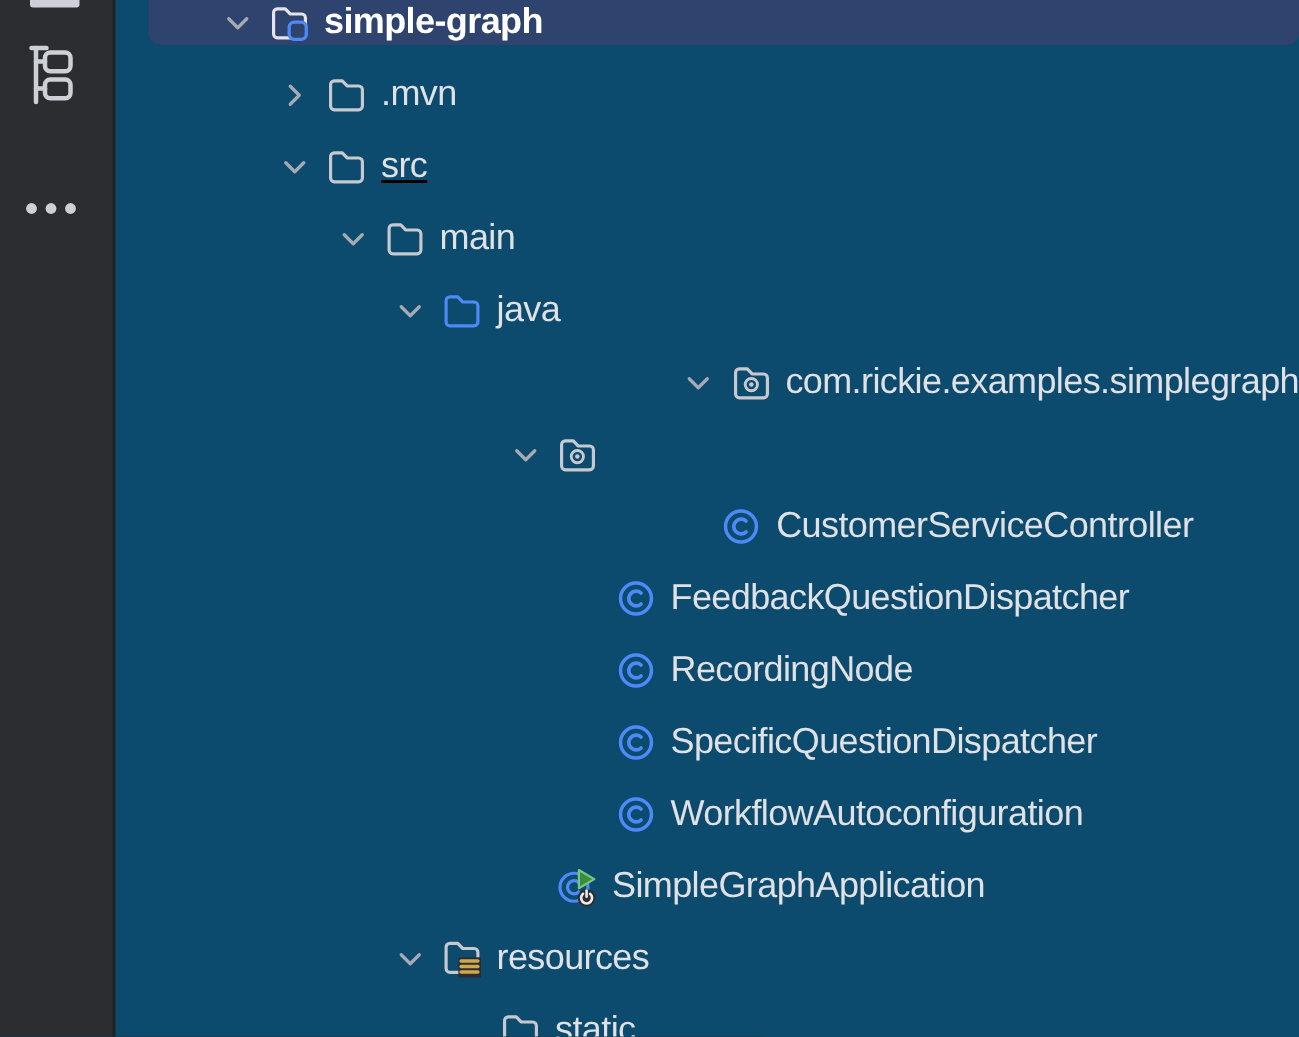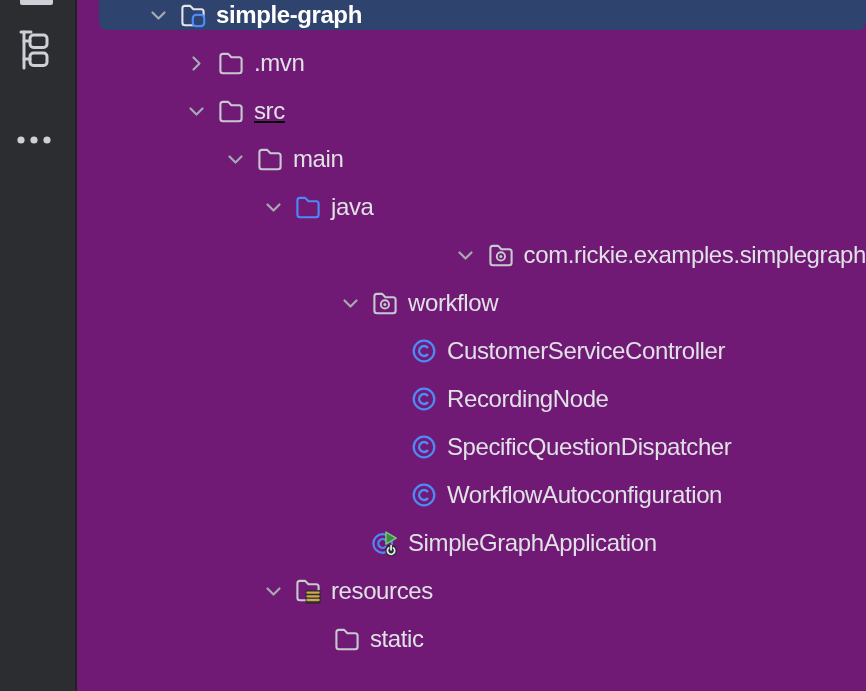--- a/index.html
+++ b/index.html
@@ -21,21 +21,21 @@
   .stripe .tool-btn{
     position:absolute;left:14px;width:40px;height:46px;
     display:flex;align-items:center;justify-content:center;
     border-radius:8px;cursor:pointer;
   }
   .stripe .structure-btn{top:29px;}
   .stripe .more-btn{top:118px;}
   
   .tree{
     position:absolute;left:77px;top:0;right:0;bottom:0;
-    background:#701a75;overflow:hidden;
+    background:#0c4a6e;overflow:hidden;
   }
   .tree-inner{margin-top:-9px;}
   .row{
     position:relative;height:48px;display:flex;align-items:center;
     cursor:pointer;white-space:nowrap;
   }
   .row.selected::before{
     content:"";position:absolute;left:22px;right:0;top:-10px;bottom:9px;
     background:#2e436e;border-radius:8px;
   }
@@ -176,31 +176,40 @@
       <polyline points="2.5,2.5 8.5,8.5 14.5,2.5" fill="none" stroke="#a6aab2" stroke-width="2.2" stroke-linecap="round" stroke-linejoin="round"></polyline>
     </svg>
         </span>
     <span class="icon">
           <svg width="28" height="27" viewBox="0 0 28 27">
       <path d="M3.4 20.7 V6.4 C3.4 5 4.5 3.9 5.9 3.9 h5.3 l3.2 3.4 h7.7 c1.4 0 2.5 1.1 2.5 2.5 v10.9 c0 1.4 -1.1 2.5 -2.5 2.5 H5.9 c-1.4 0 -2.5 -1.1 -2.5 -2.5 z" fill="none" stroke="#c6c9cf" stroke-width="2.1" stroke-linejoin="round"></path>
       <circle cx="13.9" cy="14.4" r="4.1" fill="none" stroke="#c6c9cf" stroke-width="1.9"></circle>
       <circle cx="13.9" cy="14.4" r="1.5" fill="#c6c9cf"></circle>
     </svg>
         </span>
-    <span class="label">workflow</span>
-  </div>
-      <div class="row" style="padding-left: 299px;">
+  </div>
+      <div class="row" style="padding-left: 299px; justify-content: center;">
     <span class="chev"></span>
     <span class="icon">
           <svg width="26" height="26" viewBox="0 0 26 26">
       <circle cx="13" cy="13" r="10.3" fill="none" stroke="#4d8af8" stroke-width="2.3"></circle>
       <path d="M16.3 9.3 A4.9 4.9 0 1 0 16.3 16.7" fill="none" stroke="#4d8af8" stroke-width="2.5" stroke-linecap="round"></path>
     </svg>
         </span>
     <span class="label">CustomerServiceController</span>
+  </div>
+      <div class="row" style="padding-left: 299px;">
+    <span class="chev"></span>
+    <span class="icon">
+          <svg width="26" height="26" viewBox="0 0 26 26">
+      <circle cx="13" cy="13" r="10.3" fill="none" stroke="#4d8af8" stroke-width="2.3"></circle>
+      <path d="M16.3 9.3 A4.9 4.9 0 1 0 16.3 16.7" fill="none" stroke="#4d8af8" stroke-width="2.5" stroke-linecap="round"></path>
+    </svg>
+        </span>
+    <span class="label">FeedbackQuestionDispatcher</span>
   </div>
       <div class="row" style="padding-left: 299px;">
     <span class="chev"></span>
     <span class="icon">
           <svg width="26" height="26" viewBox="0 0 26 26">
       <circle cx="13" cy="13" r="10.3" fill="none" stroke="#4d8af8" stroke-width="2.3"></circle>
       <path d="M16.3 9.3 A4.9 4.9 0 1 0 16.3 16.7" fill="none" stroke="#4d8af8" stroke-width="2.5" stroke-linecap="round"></path>
     </svg>
         </span>
     <span class="label">RecordingNode</span>

